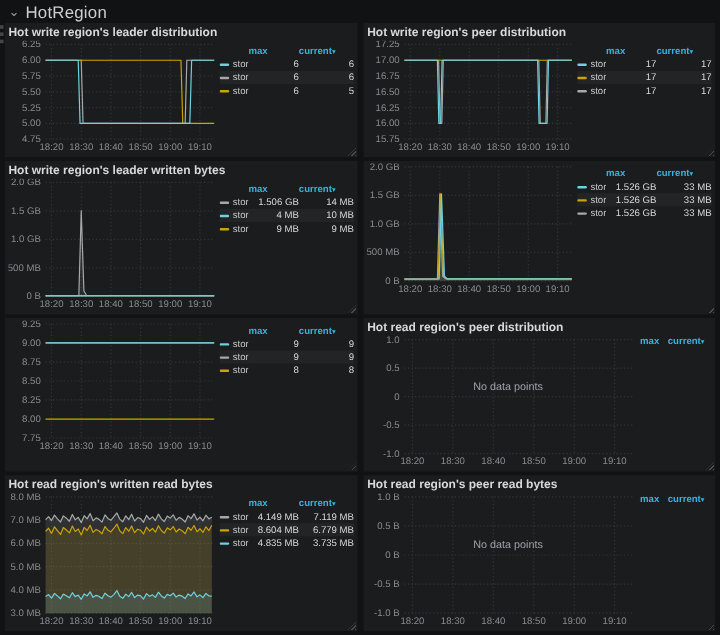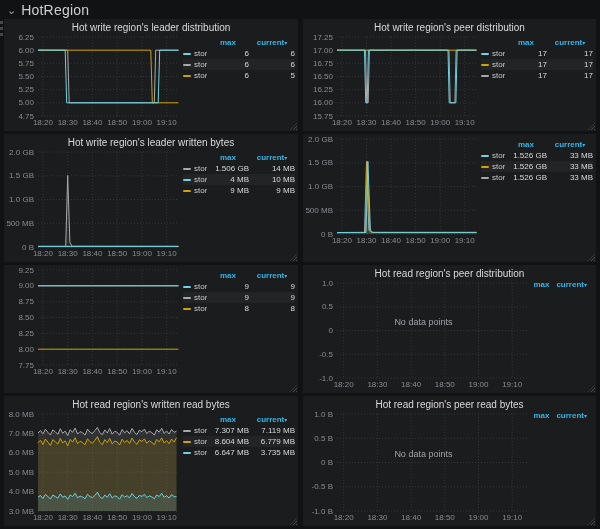--- a/index.html
+++ b/index.html
@@ -8,29 +8,29 @@
     background:#111214;color:#d8d9da;
     font-family:"Liberation Sans","DejaVu Sans",sans-serif;
     position:relative;
   }
   .dash-header{display:flex;align-items:center;height:19px;padding-left:7px;gap:5px;cursor:pointer}
   .chev{color:#9fa2a6;font-size:11px;line-height:10px}
   .dash-title{font-size:14px;color:#cdced0;letter-spacing:.2px}
   .drag-dots{position:absolute;left:0;top:21px;height:15px;width:0;border-left:3px dotted #44464a}
   #grid{display:grid;grid-template-columns:1fr 1fr;grid-template-rows:112px 128px 128px 130px;gap:3px 5px;padding:0 4px}
   .panel{background:#1b1c1e;position:relative;padding:2px 3px 1px 3px;box-sizing:border-box}
-  .panel-title{text-align:center;font-size:10px;font-weight:400;color:#d8d9da;height:13px;line-height:13px;white-space:nowrap;overflow:hidden;cursor:pointer}
+  .panel-title{font-size:10px;font-weight:700;color:#d8d9da;height:13px;line-height:13px;white-space:nowrap;overflow:hidden;cursor:pointer}
   .panel-body{display:flex;height:calc(100% - 16px)}
   .chart{flex:1 1 auto;min-width:0;height:100%}
   .no-legend .chart{flex:0 0 79%}
   .legend{flex:0 0 112px;padding-top:3px;font-size:8px}
   .lrow{display:grid;grid-template-columns:auto 42px 46px;align-items:center;height:11px}
   .lrow.alt{background:rgba(255,255,255,0.035)}
   .lhead span{font-weight:700}
-  .lh{text-align:center;cursor:pointer}
+  .lh{text-align:left;cursor:pointer}
   .lname{display:flex;align-items:center;gap:3px;color:#c7c8c9;white-space:nowrap;overflow:hidden;cursor:pointer}
   .swatch{width:8px;height:2px;border-radius:1px;flex:0 0 8px}
   .lval{text-align:right;color:#d8d9da}
   .float-legend{position:absolute;top:15px;right:9px;font-size:8px;font-weight:700;display:flex;gap:7px}
   .resize-grip{position:absolute;right:1px;bottom:1px;width:7px;height:7px;cursor:nwse-resize;
     background:repeating-linear-gradient(135deg,transparent 0 1.5px,#4a4c50 1.5px 2.5px);
     clip-path:polygon(100% 0,100% 100%,0 100%);}
   svg{display:block}
 </style>
 </head>
@@ -466,37 +466,37 @@
           <div class="lrow lhead">
             <span></span>
             <span class="lh" style="color: rgb(51, 181, 229);">max</span>
             <span class="lh" style="color: rgb(51, 181, 229);"><span>current</span><span style="font-size: 6px;">▾</span></span>
           </div>
           <div class="lrow">
             <span class="lname">
               <span class="swatch" style="background: rgb(168, 168, 168);"></span>
               <span>store_1</span>
             </span>
-            <span class="lval">7.307 MB</span>
+            <span class="lval">4.149 MB</span>
             <span class="lval">7.119 MB</span>
           </div>
           <div class="lrow alt">
             <span class="lname">
               <span class="swatch" style="background: rgb(204, 163, 0);"></span>
               <span>store_4</span>
             </span>
             <span class="lval">8.604 MB</span>
             <span class="lval">6.779 MB</span>
           </div>
           <div class="lrow">
             <span class="lname">
               <span class="swatch" style="background: rgb(110, 208, 224);"></span>
               <span>store_5</span>
             </span>
-            <span class="lval">6.647 MB</span>
+            <span class="lval">4.835 MB</span>
             <span class="lval">3.735 MB</span>
           </div>
         </div>
       </div>
       <div class="resize-grip"></div>
     </section>
     <section class="panel no-legend">
       <div class="panel-title">Hot read region's peer read bytes</div>
       <div class="panel-body">
         <div class="chart">

